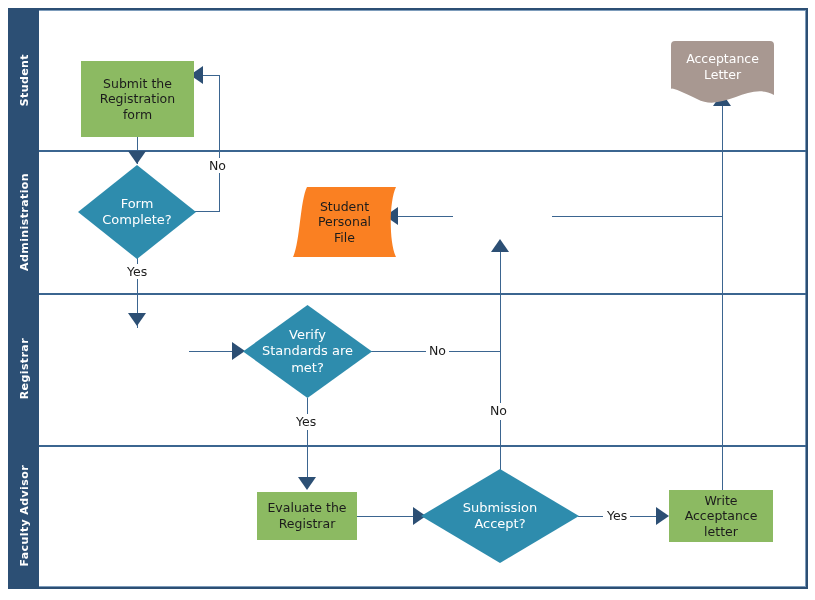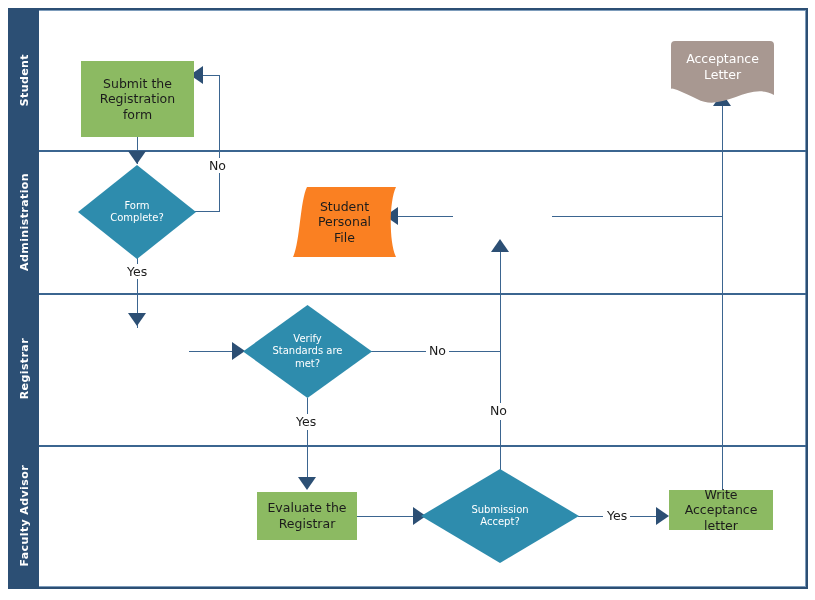--- a/index.html
+++ b/index.html
@@ -91,21 +91,21 @@
     clip-path: polygon(50% 0%, 100% 50%, 50% 100%, 0% 50%);
   }
   .decision-label {
     position: absolute;
     inset: 0;
     display: flex;
     align-items: center;
     justify-content: center;
     text-align: center;
     color: #ffffff;
-    font-size: 10px;
+    font-size: 13px;
     line-height: 1.25;
     white-space: pre-line;
     pointer-events: none;
   }
   .data-shape {
     position: absolute;
   }
   .data-label {
     position: absolute;
     inset: 0;
@@ -279,19 +279,19 @@
     <span style="white-space:pre-line;">Evaluate the
 Registrar</span>
   </div>
 
   <div class="decision-wrap" style="left:421px; top:469px; width:158px; height:94px;">
     <div class="decision-shape"></div>
     <div class="decision-label">Submission
 Accept?</div>
   </div>
 
-  <div class="node proc" style="left:669px; top:490px; width:104px; height:40px;">
+  <div class="node proc" style="left:669px; top:490px; width:104px; height:52px;">
     <span style="white-space:pre-line;">Write
 Acceptance
 letter</span>
   </div>
 
 </div>
 
 </body></html>

